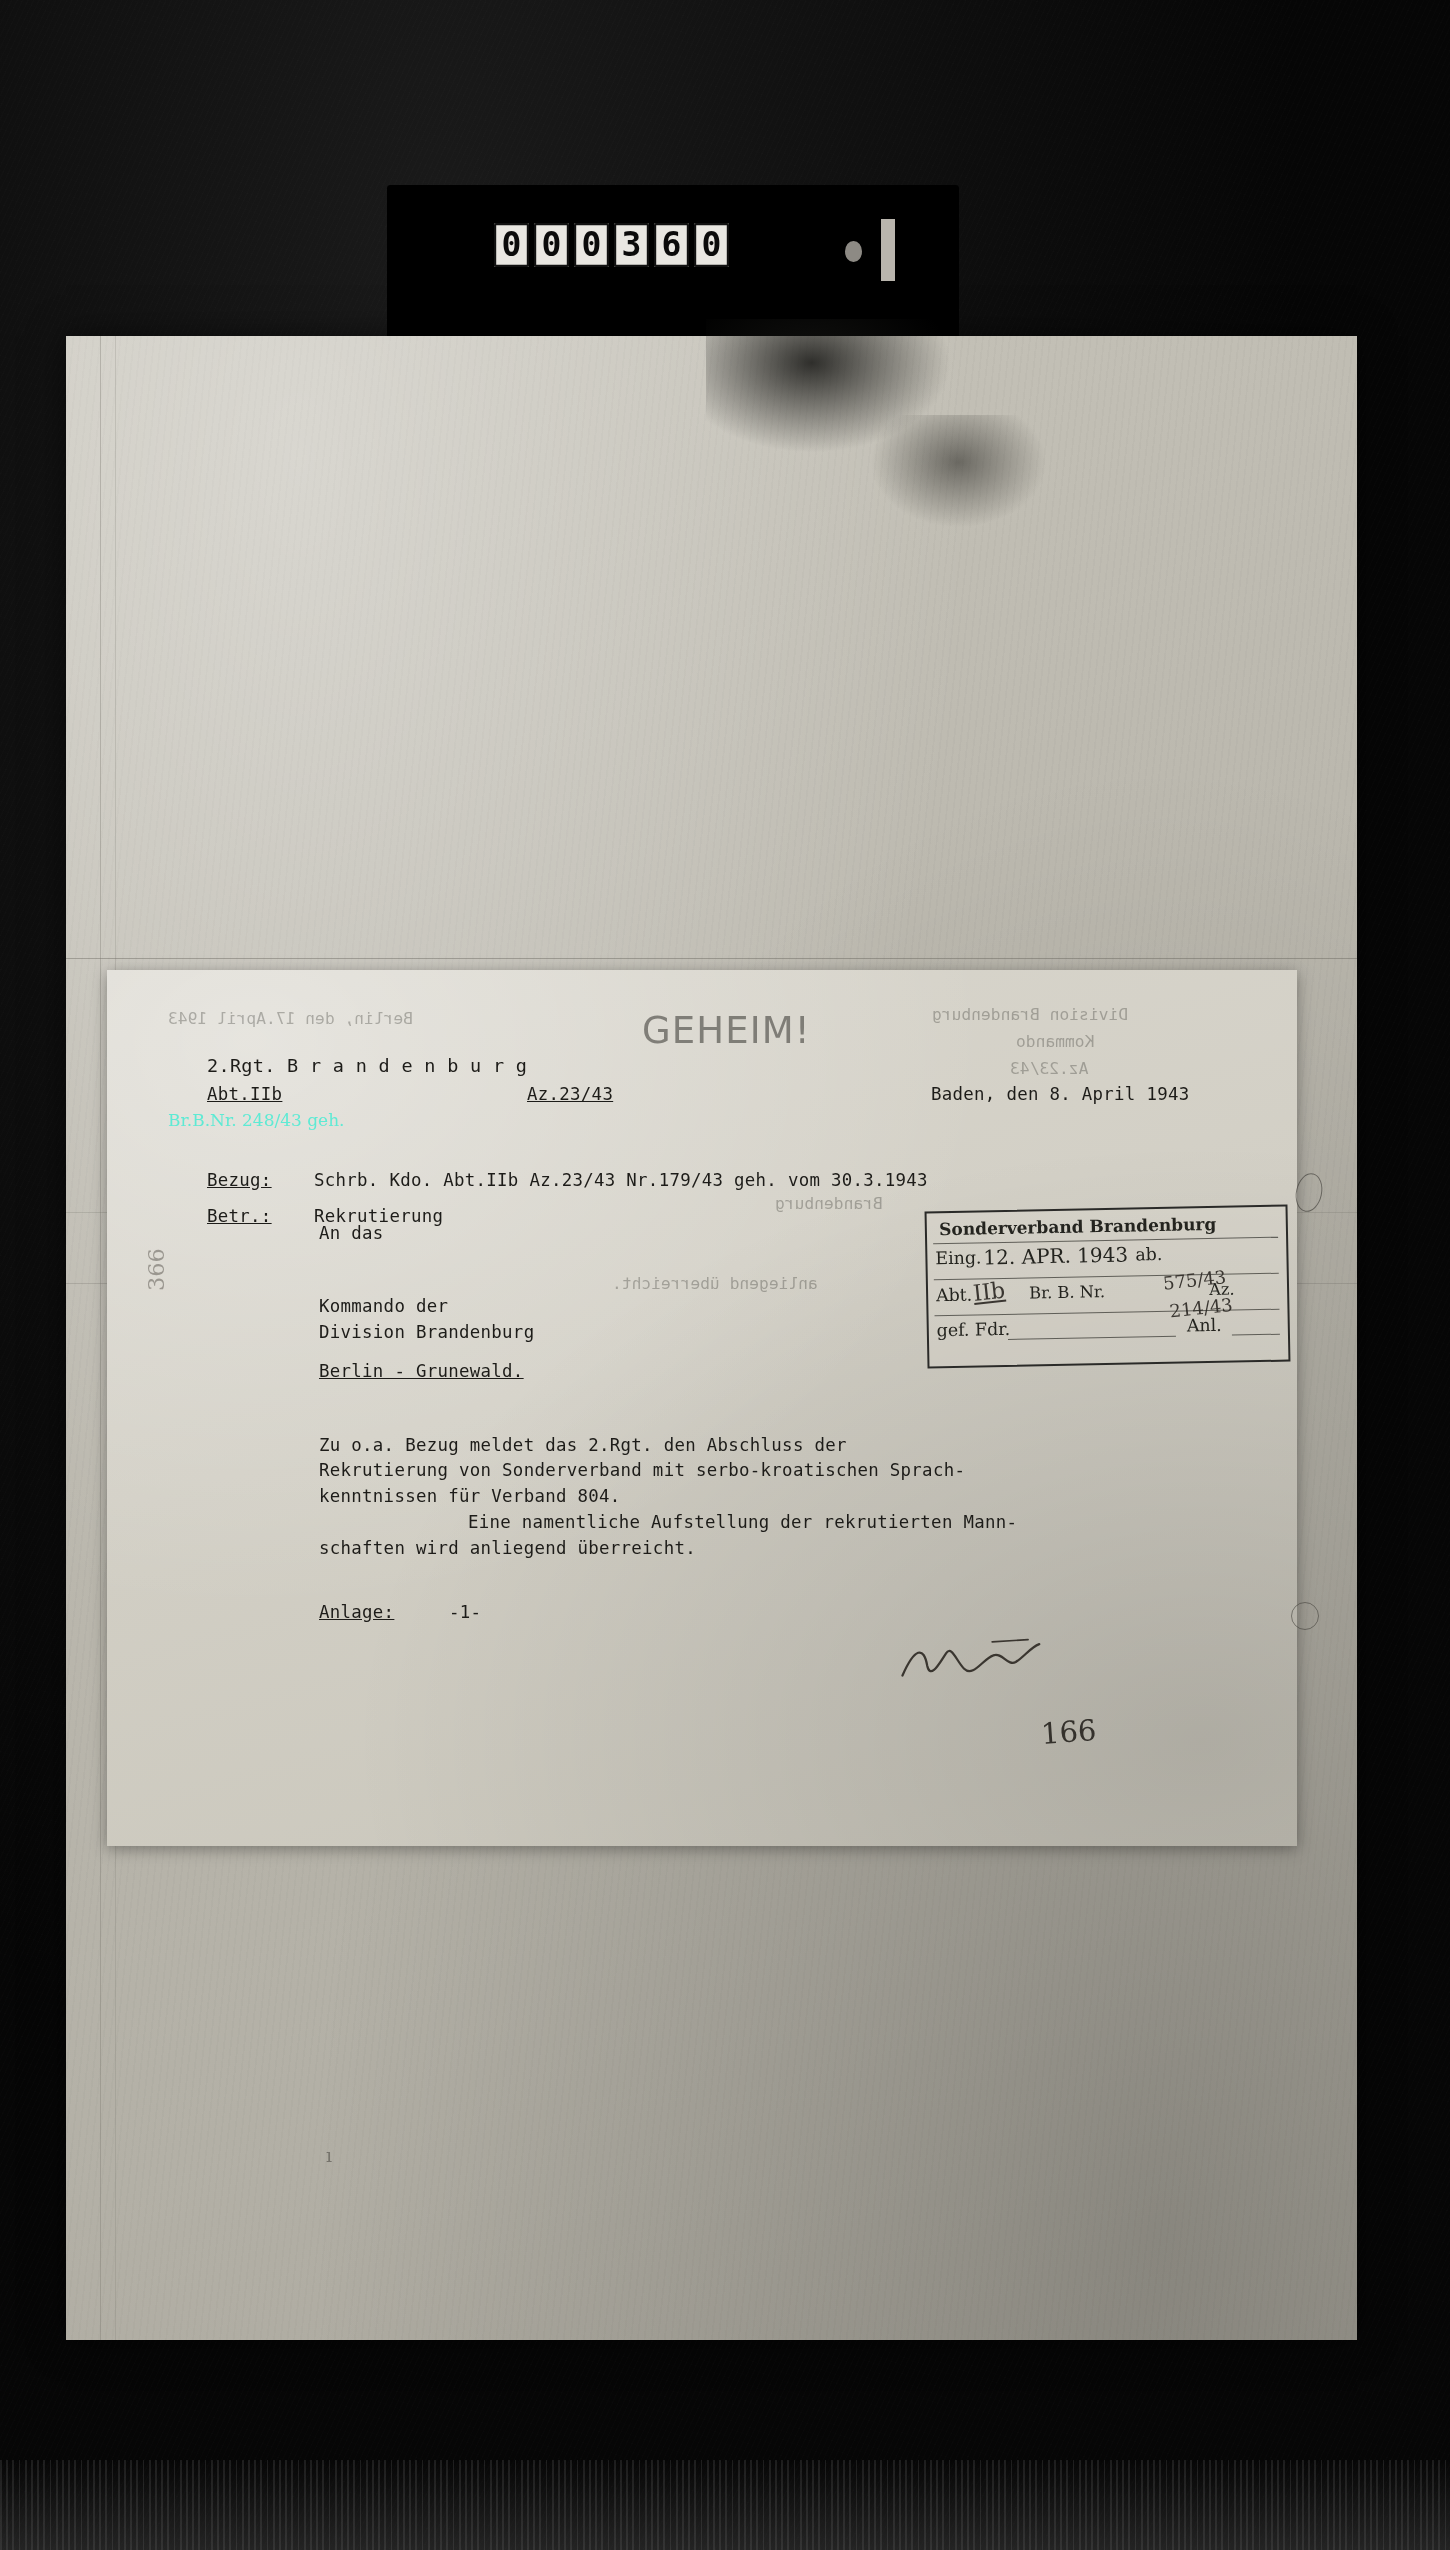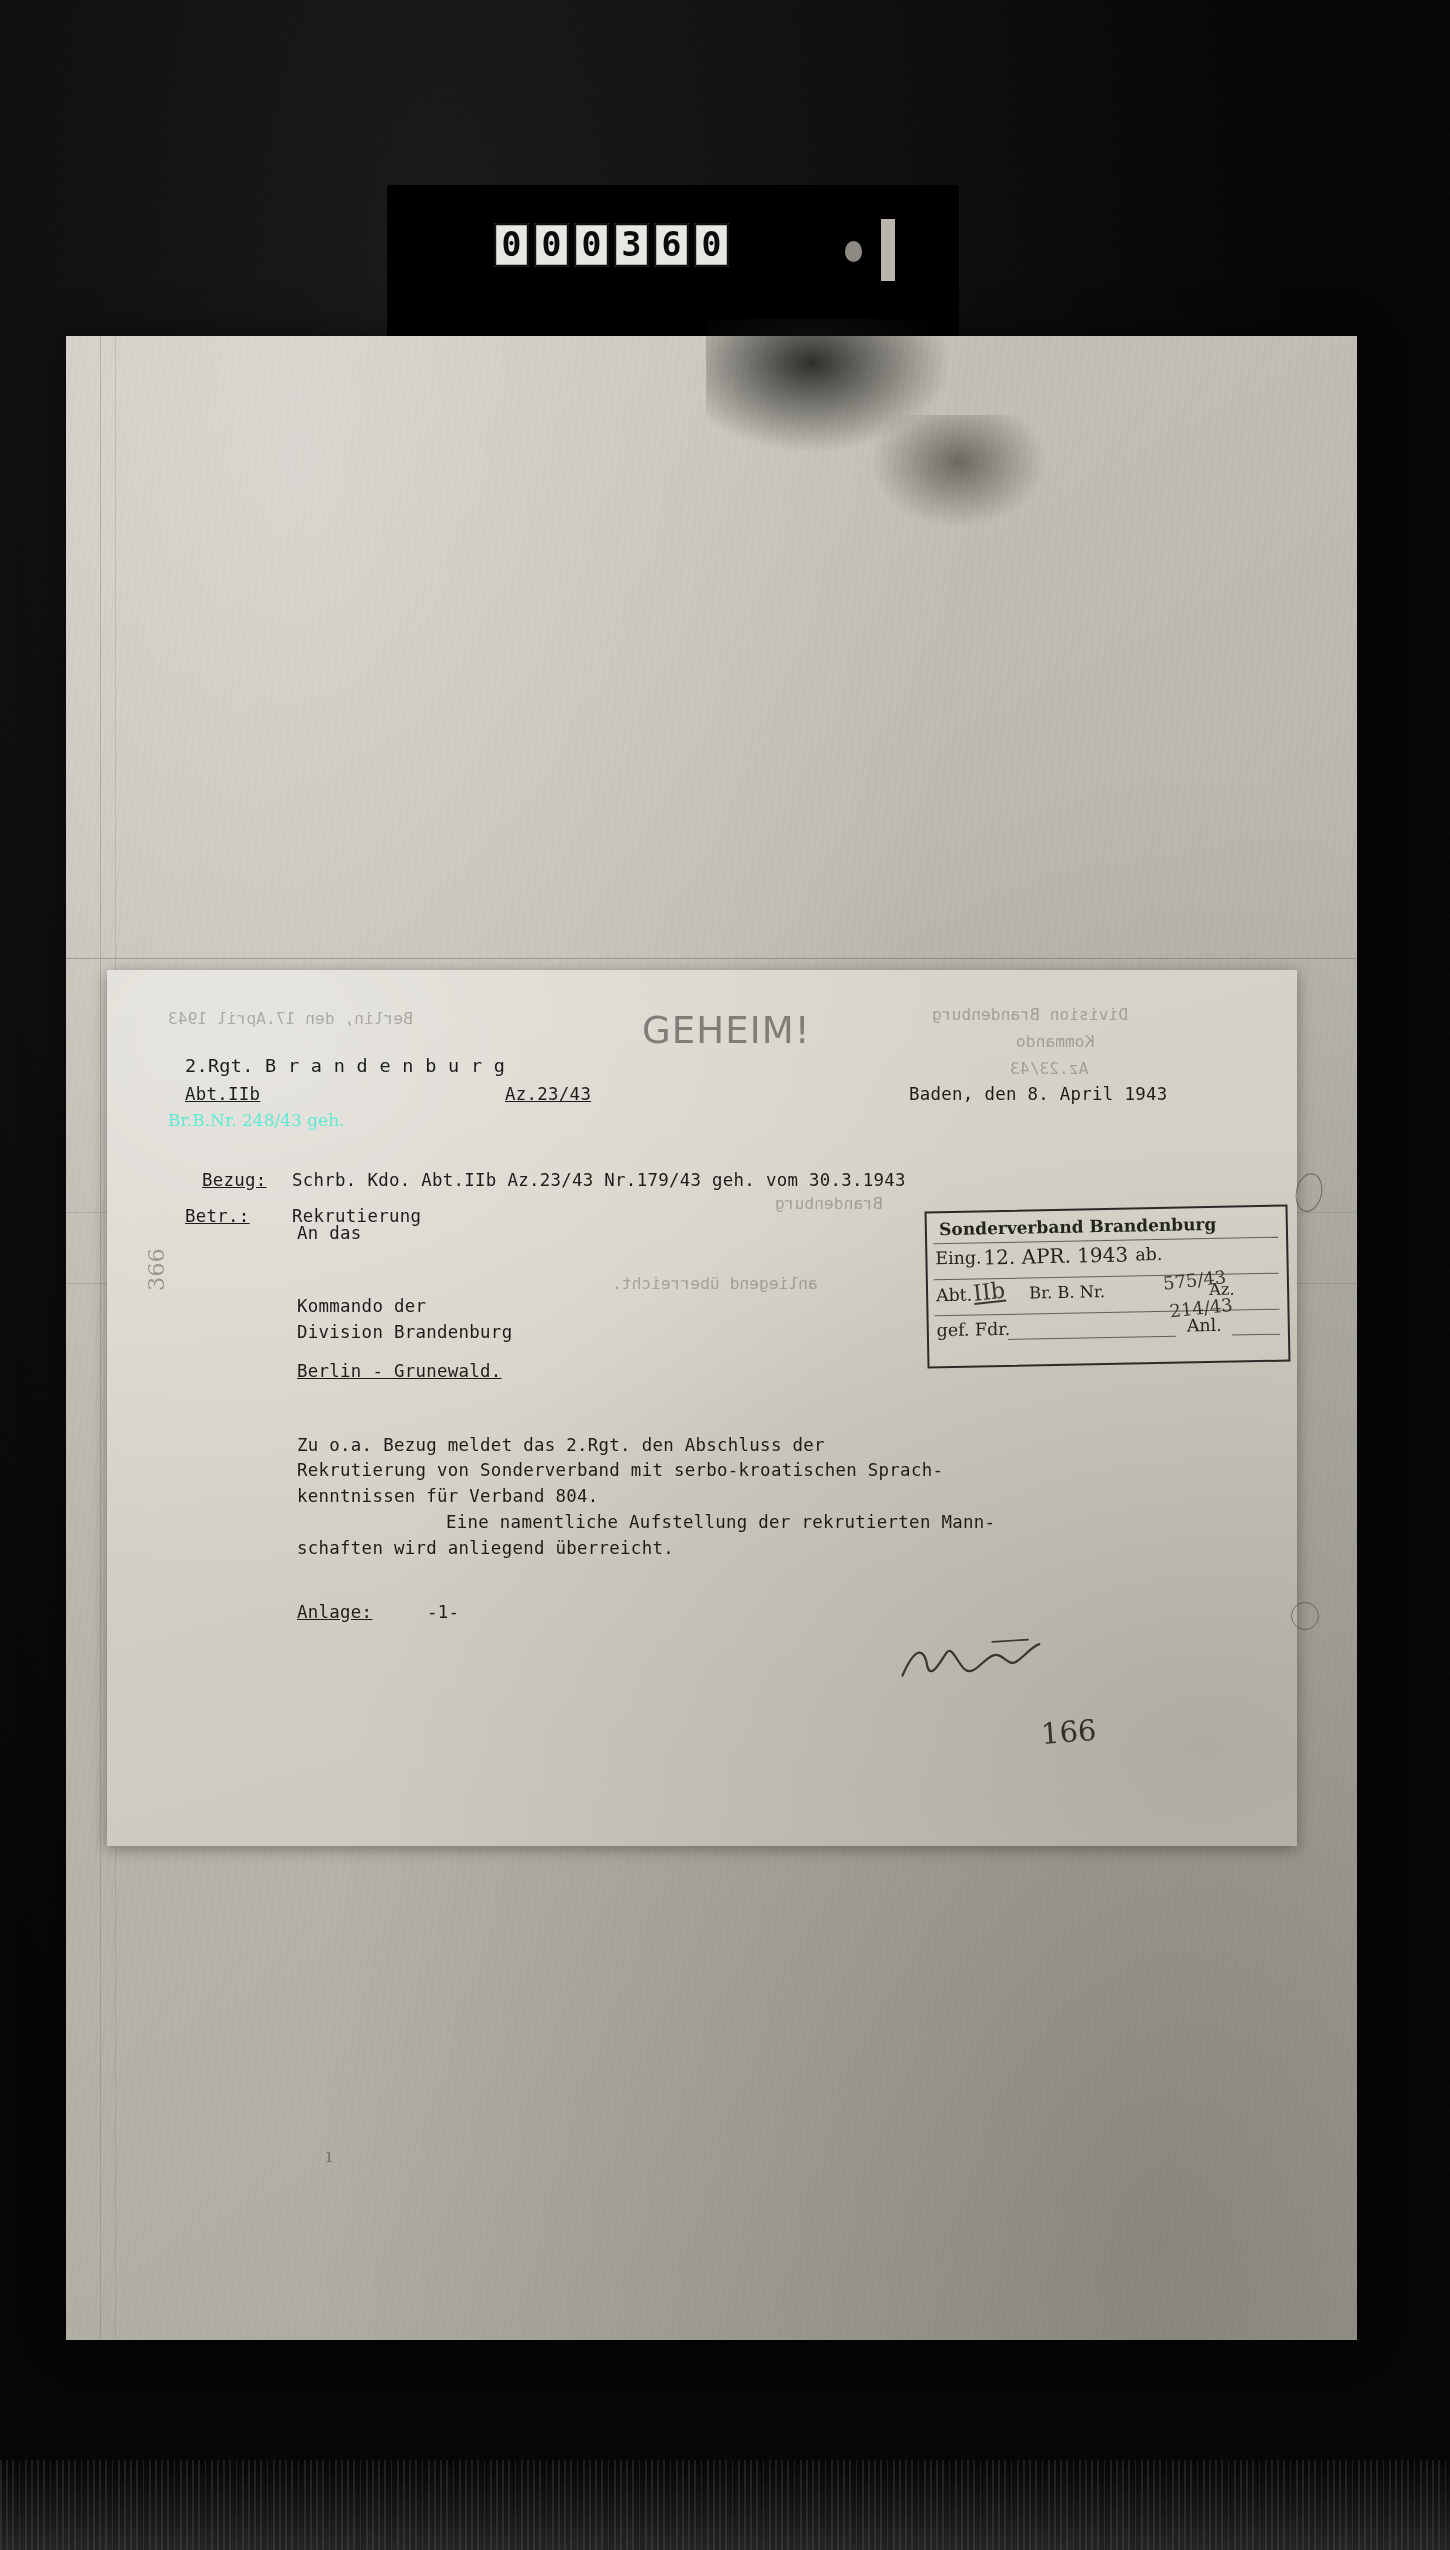--- a/index.html
+++ b/index.html
@@ -157,20 +157,21 @@
     position: absolute; inset: 0;
     background:
       radial-gradient(ellipse at 12% 8%, rgba(255,255,255,.38), rgba(255,255,255,0) 50%),
       radial-gradient(ellipse at 92% 88%, rgba(0,0,0,.14), rgba(0,0,0,0) 55%);
   }
   #letter-text {
     position: absolute;
     inset: 0;
     font-family: "DejaVu Sans Mono", monospace;
     color: #1d1c19;
+    margin-left: 22px;
   }
   .ln {
     position: absolute;
     white-space: pre;
     font-size: 17.4px;
     letter-spacing: 0.3px;
   }
   .u { text-decoration: underline; }
 
   
@@ -343,21 +344,21 @@
   <div class="bleed" style="left:612px; top:1274px;">anliegend überreicht.</div>
 
   <div id="geheim">GEHEIM!</div>
 
   <div id="letter-text">
     <div class="ln" style="left:185px; top:1055px; font-size:18.5px;">2.Rgt. B r a n d e n b u r g</div>
     <div class="ln u" style="left:185px; top:1084px;">Abt.IIb</div>
     <div class="ln u" style="left:505px; top:1084px;">Az.23/43</div>
     <div class="ln" style="left:909px; top:1084px;">Baden, den 8. April 1943</div>
 
-    <div class="ln u" style="left:202px; top:1170px;">Bezug:</div>
+    <div class="ln u" style="left:185px; top:1170px;">Bezug:</div>
     <div class="ln" style="left:292px; top:1170px;">Schrb. Kdo. Abt.IIb Az.23/43 Nr.179/43 geh. vom 30.3.1943</div>
 
     <div class="ln u" style="left:185px; top:1206px;">Betr.:</div>
     <div class="ln" style="left:292px; top:1206px;text-align:center;">Rekrutierung</div>
 
     <div class="ln" style="left:297px; top:1223px;">An das</div>
     <div class="ln" style="left:297px; top:1296px;">Kommando der</div>
     <div class="ln" style="left:297px; top:1322px;">Division Brandenburg</div>
     <div class="ln u" style="left:297px; top:1361px;">Berlin - Grunewald.</div>
 

